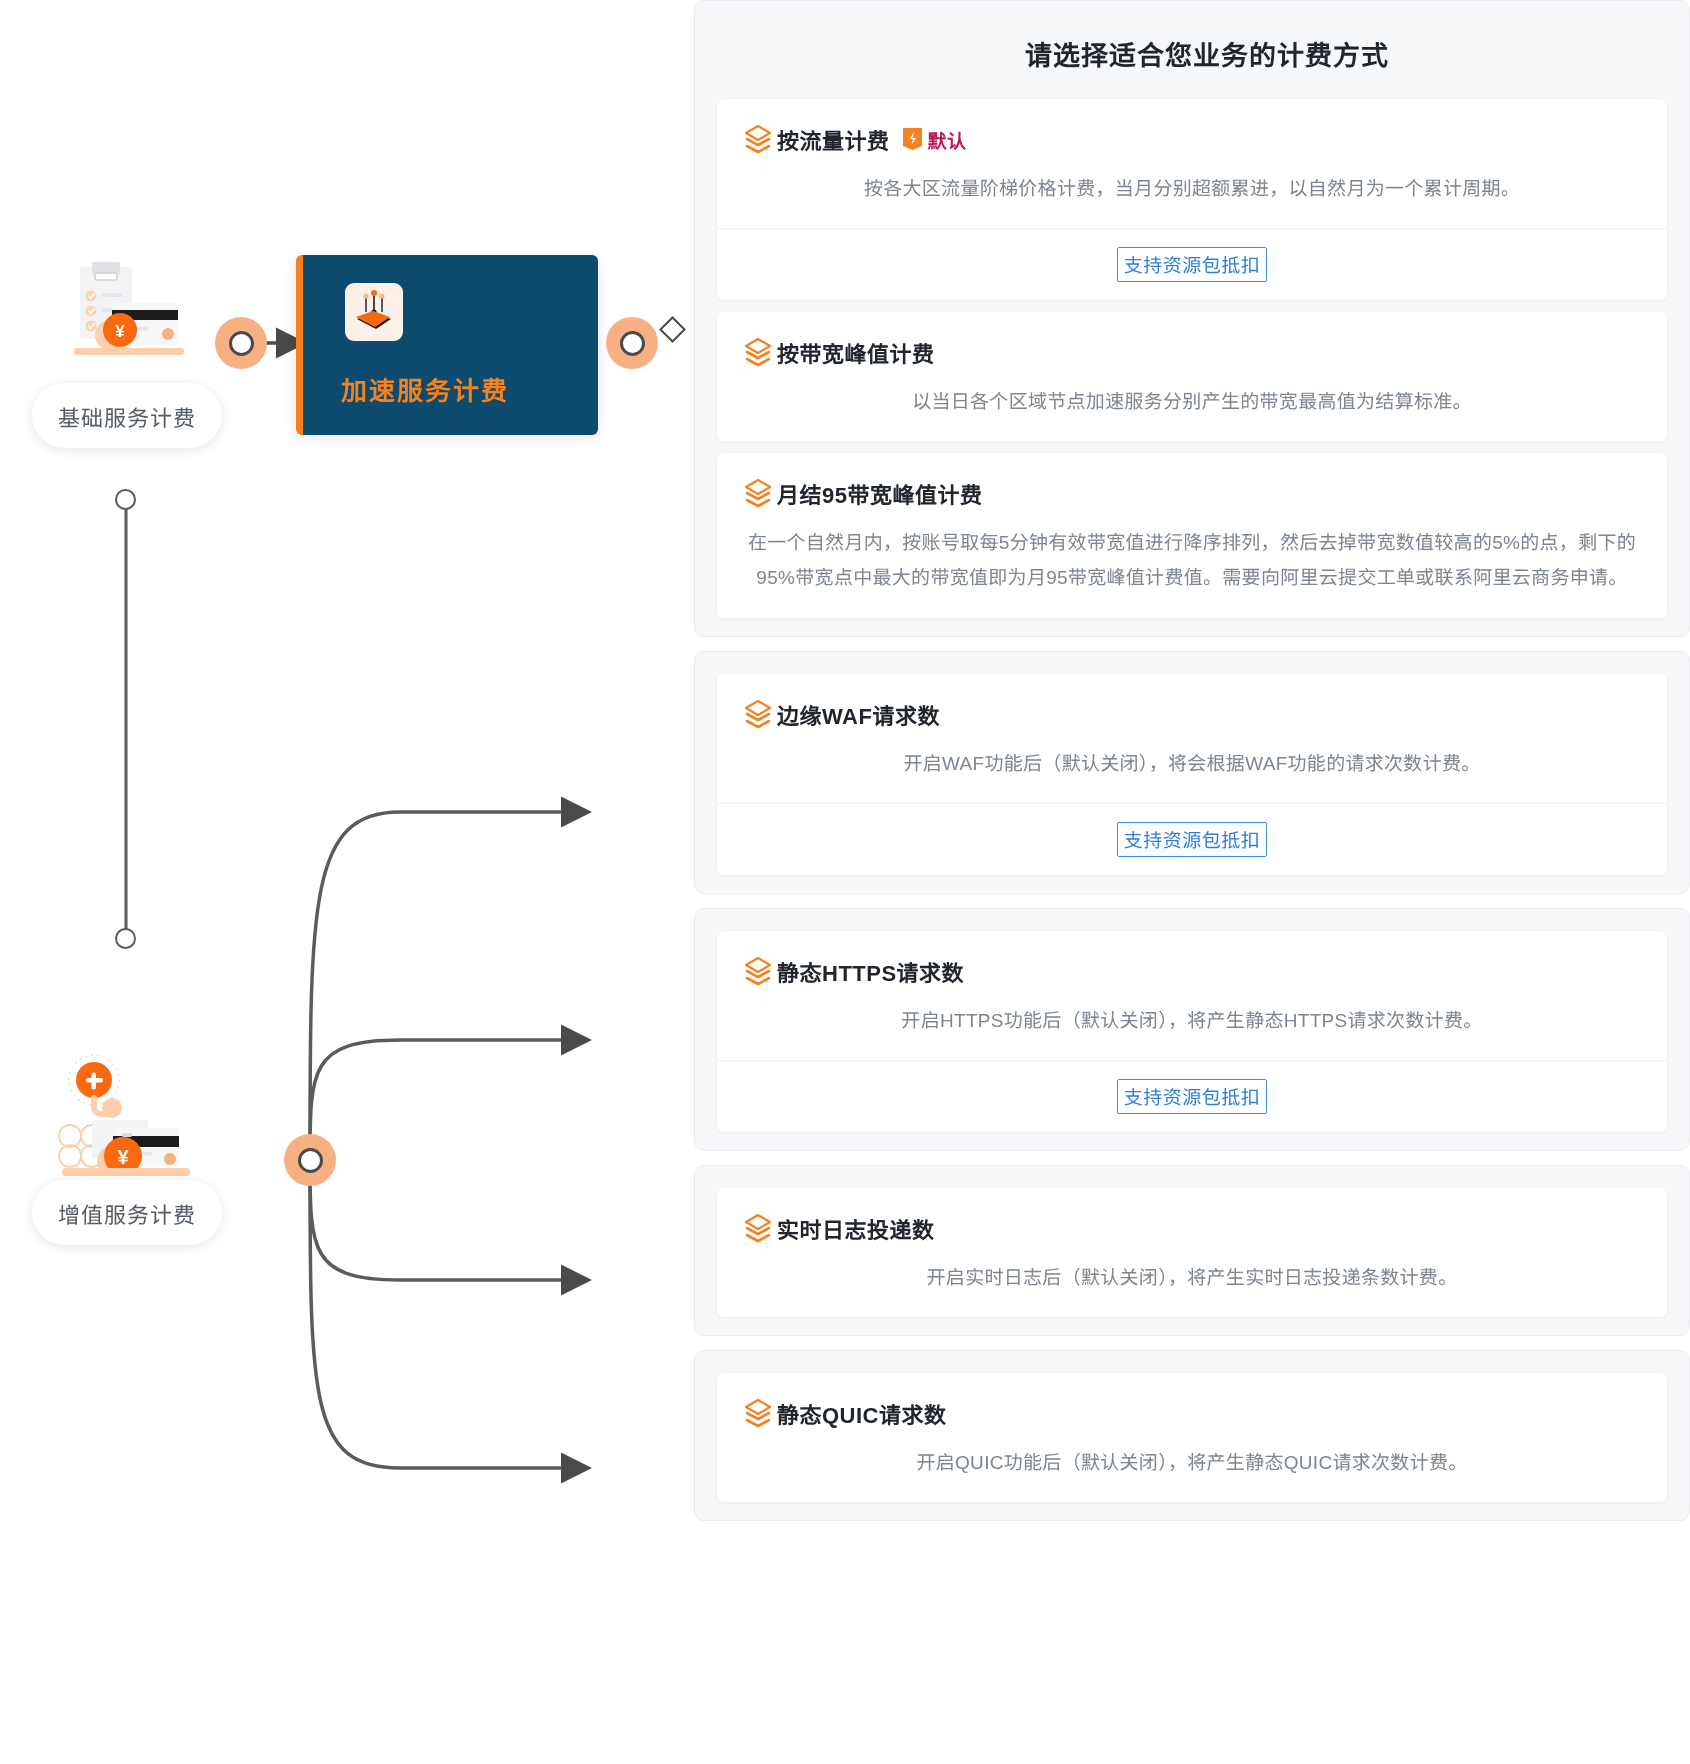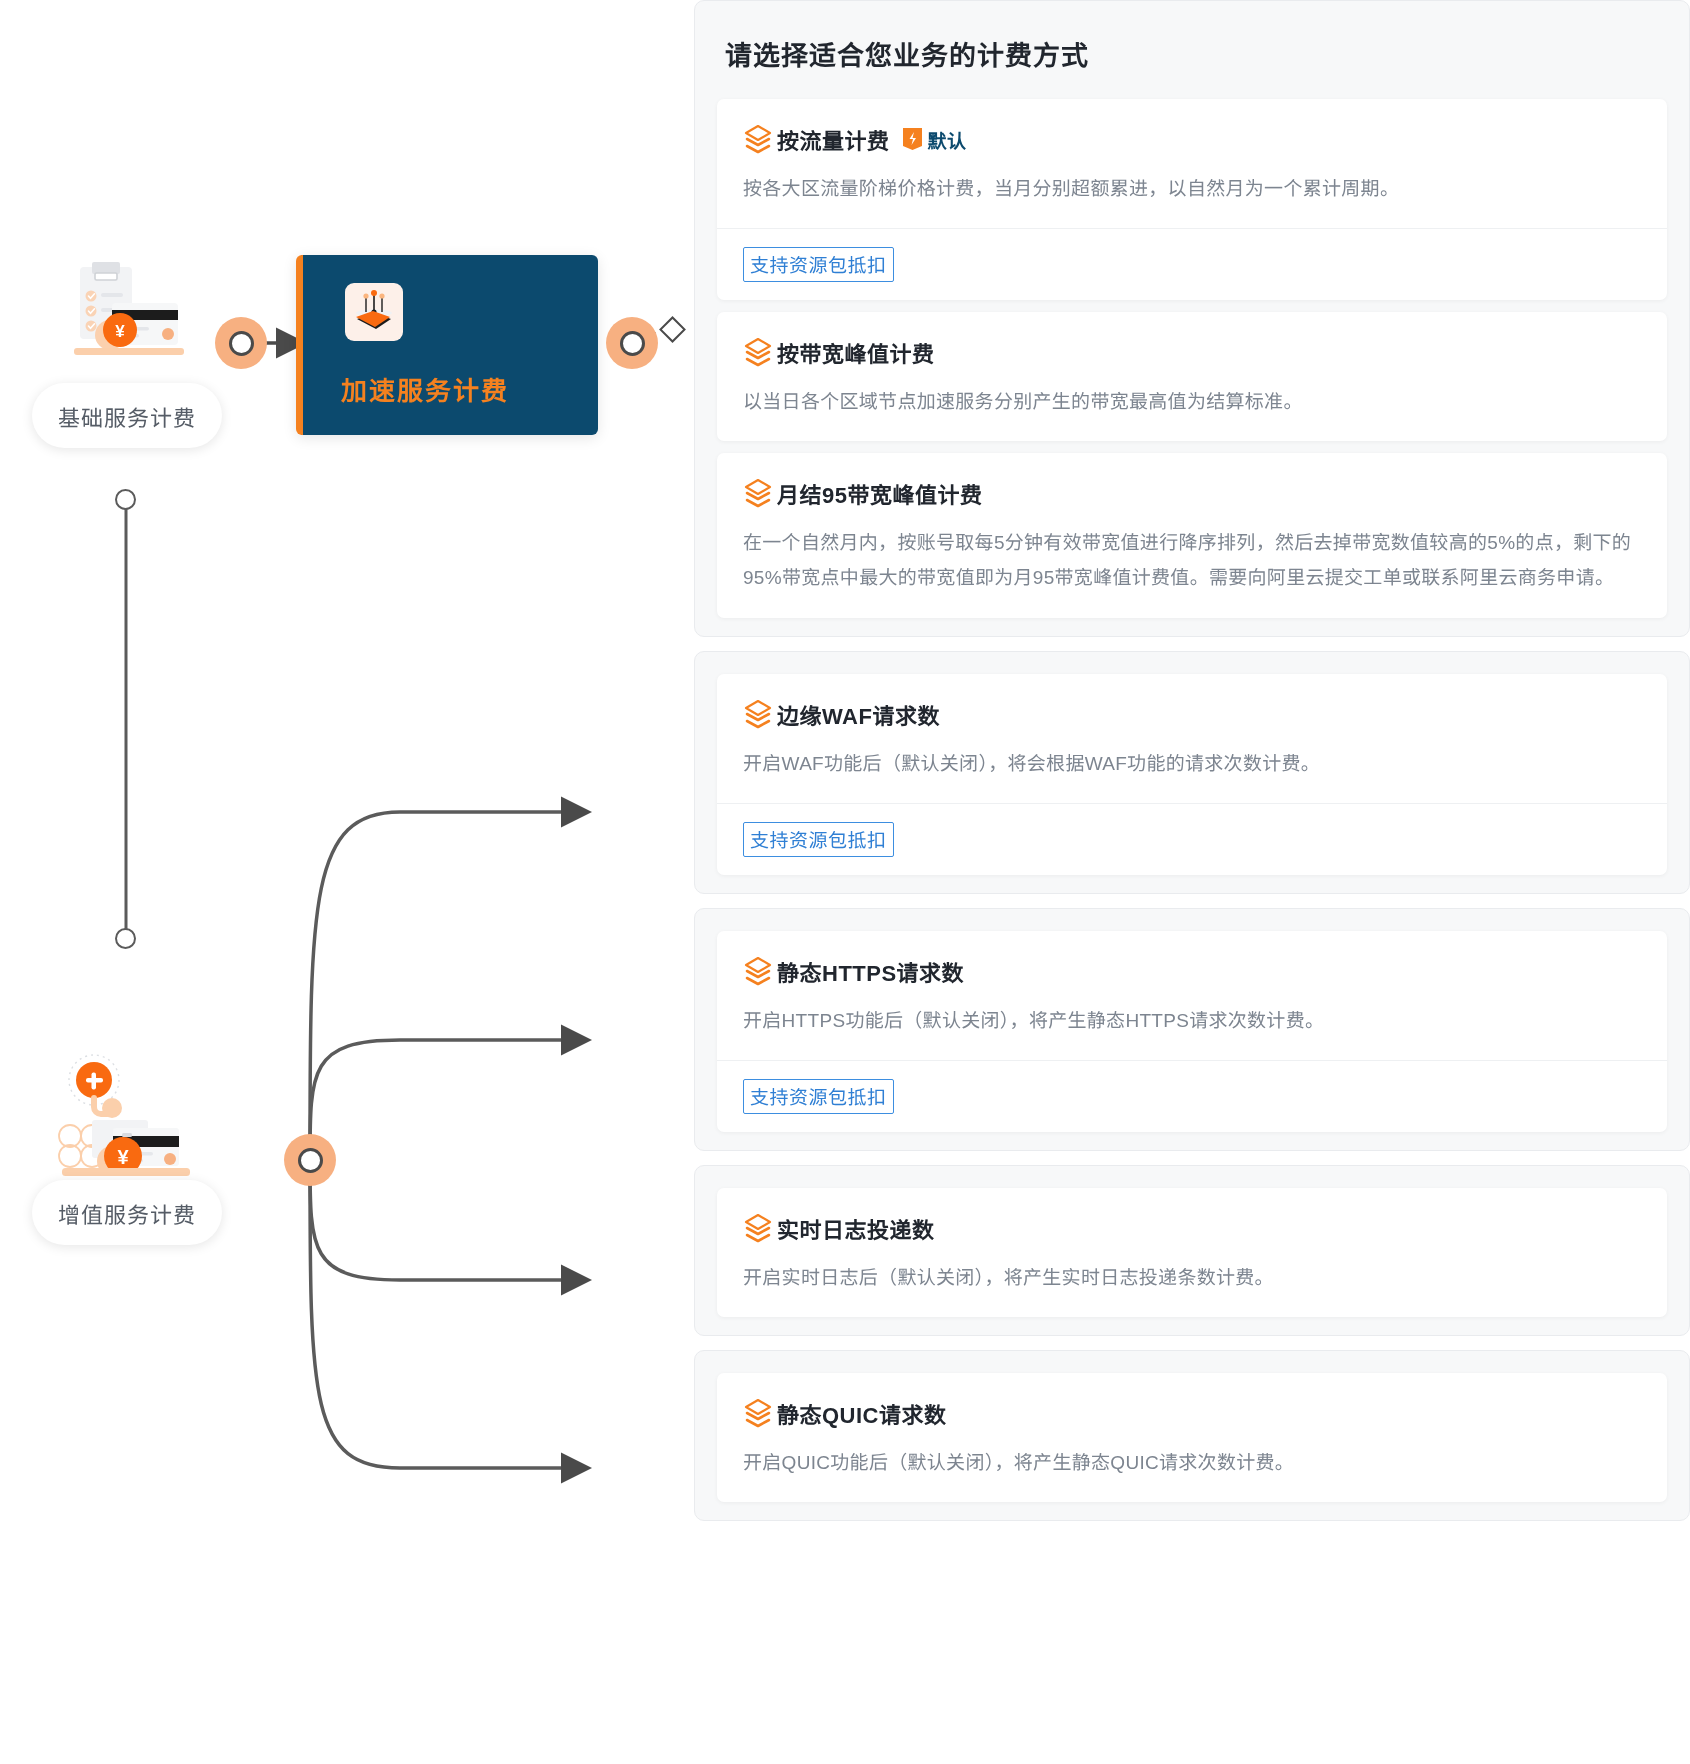--- a/index.html
+++ b/index.html
@@ -117,20 +117,21 @@
     position: absolute;
     left: 694px; top: 0;
     width: 996px;
   }
   .group {
     background: #f7f8f9;
     border: 1px solid #e9ebee;
     border-radius: 10px;
     margin-bottom: 14px;
     padding: 0 0 18px 0;
+    text-align: center;
   }
   .group-title {
     font-size: 27px;
     font-weight: 700;
     color: #21262e;
     letter-spacing: 1px;
     padding: 33px 0 26px 30px;
   }
   .card {
     background: #ffffff;
@@ -157,21 +158,21 @@
   .default-badge {
     display: inline-flex;
     align-items: center;
     gap: 5px;
     margin-left: 8px;
   }
   .default-badge .flag { width: 21px; height: 24px; flex: none; }
   .default-badge .txt {
     font-size: 19px;
     font-weight: 700;
-    color: #0c4a6e;
+    color: #be185d;
     letter-spacing: 0.5px;
   }
   .card-desc {
     font-size: 19px;
     line-height: 1.85;
     color: #7d8590;
     letter-spacing: 0.3px;
     margin-top: 16px;
   }
   .card-foot {

